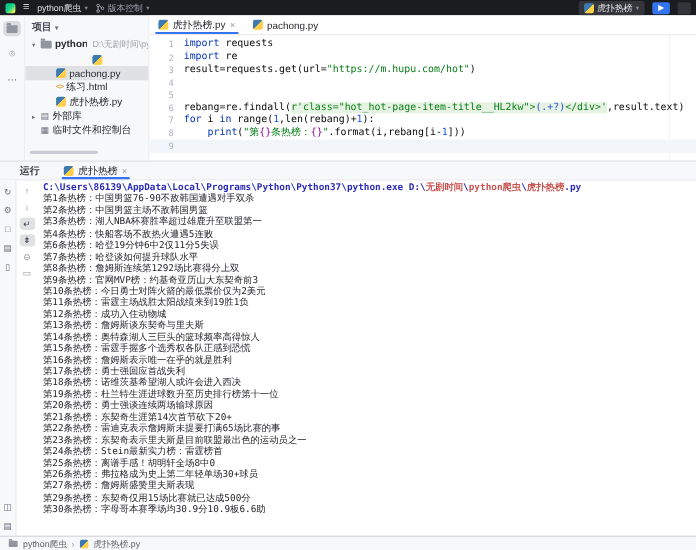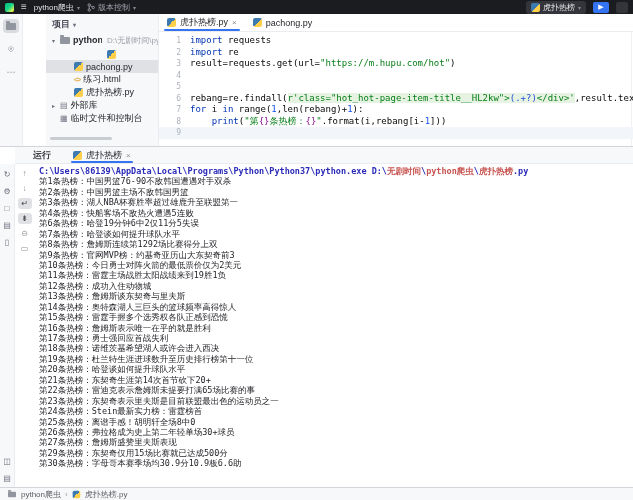--- a/index.html
+++ b/index.html
@@ -27,21 +27,21 @@
   .actbar{width:22px;background:#f7f8fa;border-right:1px solid #ebecf0;
     display:flex;flex-direction:column;align-items:center;padding-top:5px;gap:9px;flex:none;}
   .act-ic{width:16px;height:14px;border-radius:4px;display:flex;align-items:center;
     justify-content:center;color:#6c707e;font-size:9px;}
   .act-ic.active{background:#d9dbdf;}
   .foldicon{position:relative;width:10px;height:7px;background:#90959e;border-radius:1px;flex:none;}
   .foldicon::before{content:"";position:absolute;top:-2px;left:0;width:4px;height:2px;
     background:#90959e;border-radius:1px 1px 0 0;}
 
   .projpanel{width:112px;background:#f7f8fa;border-right:1px solid #ebecf0;position:relative;
-    font-size:9px;color:#27282e;flex:none;overflow:hidden;margin-left:23px;}
+    font-size:9px;color:#27282e;flex:none;overflow:hidden;}
   .pp-head{padding:4px 6px 3px 6px;font-weight:bold;color:#494b57;display:flex;
     align-items:center;gap:3px;}
   .tree-row{display:flex;align-items:center;gap:3px;height:13px;white-space:nowrap;overflow:hidden;}
   .tree-row.sel{background:#dfe1e5;}
   .chev{color:#6c707e;font-size:6px;width:7px;text-align:center;flex:none;}
   .pyicon{width:9px;height:9px;border-radius:2px;flex:none;
     background:linear-gradient(135deg,#3d7ab0 50%,#ffcf4a 50%);}
   .htmlicon{color:#e8a33d;font-size:7px;font-weight:bold;flex:none;letter-spacing:-1px;}
   .glyphicon{color:#6c707e;font-size:8px;flex:none;}
   .t-label{overflow:hidden;text-overflow:clip;}
@@ -64,21 +64,21 @@
   .code{white-space:pre;}
   .pln{color:#080808;} .kw{color:#0033b3;} .str{color:#067d17;} .num{color:#1750eb;}
   .sbg{color:#067d17;background:#e6f3e2;} .rxg{color:#264eda;background:#e6f3e2;}
   .fmt{color:#871094;}
   .marginline{position:absolute;top:17px;bottom:0;left:472px;width:1px;background:#f0f1f3;}
 
   
   .runpanel{position:absolute;top:146px;left:0;width:633px;height:342px;background:#fff;
     border-top:1px solid #d3d5db;}
   .run-head{height:16px;display:flex;align-items:center;background:#f7f8fa;
-    border-bottom:1px solid #ebecf0;font-size:9px;color:#3b3d42;margin-left:15px;}
+    border-bottom:1px solid #ebecf0;font-size:9px;color:#3b3d42;}
   .run-title{margin-left:18px;font-weight:bold;}
   .run-tab{display:flex;align-items:center;gap:4px;margin-left:16px;padding:0 6px;
     height:100%;position:relative;color:#27282e;}
   .run-tab::after{content:"";position:absolute;left:4px;right:4px;bottom:0;height:2px;
     background:#3574f0;border-radius:1px;}
   .run-body{position:absolute;top:17px;bottom:0;left:0;right:0;display:flex;}
   .run-strip{width:14px;border-right:1px solid #ebecf0;background:#f7f8fa;display:flex;
     flex-direction:column;align-items:center;padding:6px 0 6px 0;gap:8px;color:#6c707e;
     font-size:8px;flex:none;}
   .run-strip .grow{flex:1;}
@@ -281,21 +281,21 @@
           <div class="cline">第10条热榜：今日勇士对阵火箭的最低票价仅为2美元</div>
           <div class="cline">第11条热榜：雷霆主场战胜太阳战绩来到19胜1负</div>
           <div class="cline">第12条热榜：成功入住动物城</div>
           <div class="cline">第13条热榜：詹姆斯谈东契奇与里夫斯</div>
           <div class="cline">第14条热榜：奥特森湖人三巨头的篮球频率高得惊人</div>
           <div class="cline">第15条热榜：雷霆手握多个选秀权各队正感到恐慌</div>
           <div class="cline">第16条热榜：詹姆斯表示唯一在乎的就是胜利</div>
           <div class="cline">第17条热榜：勇士强回应首战失利</div>
           <div class="cline">第18条热榜：诺维茨基希望湖人或许会进入西决</div>
           <div class="cline">第19条热榜：杜兰特生涯进球数升至历史排行榜第十一位</div>
-          <div class="cline">第20条热榜：哈登谈如何提升球队水平</div>
+          <div class="cline">第20条热榜：勇士强谈连续两场输球原因</div>
           <div class="cline">第21条热榜：东契奇生涯第14次首节砍下20+</div>
           <div class="cline">第22条热榜：雷迪克表示詹姆斯未提要打满65场比赛的事</div>
           <div class="cline">第23条热榜：东契奇表示里夫斯是目前联盟最出色的运动员之一</div>
           <div class="cline">第24条热榜：Stein最新实力榜：雷霆榜首</div>
           <div class="cline">第25条热榜：离谱手感！胡明轩全场8中0</div>
           <div class="cline">第26条热榜：弗拉格成为史上第二年轻单场30+球员</div>
           <div class="cline">第27条热榜：詹姆斯盛赞里夫斯表现</div>
           <div class="cline">第29条热榜：东契奇仅用15场比赛就已达成500分</div>
           <div class="cline">第30条热榜：字母哥本赛季场均30.9分10.9板6.6助</div>
         </div>

